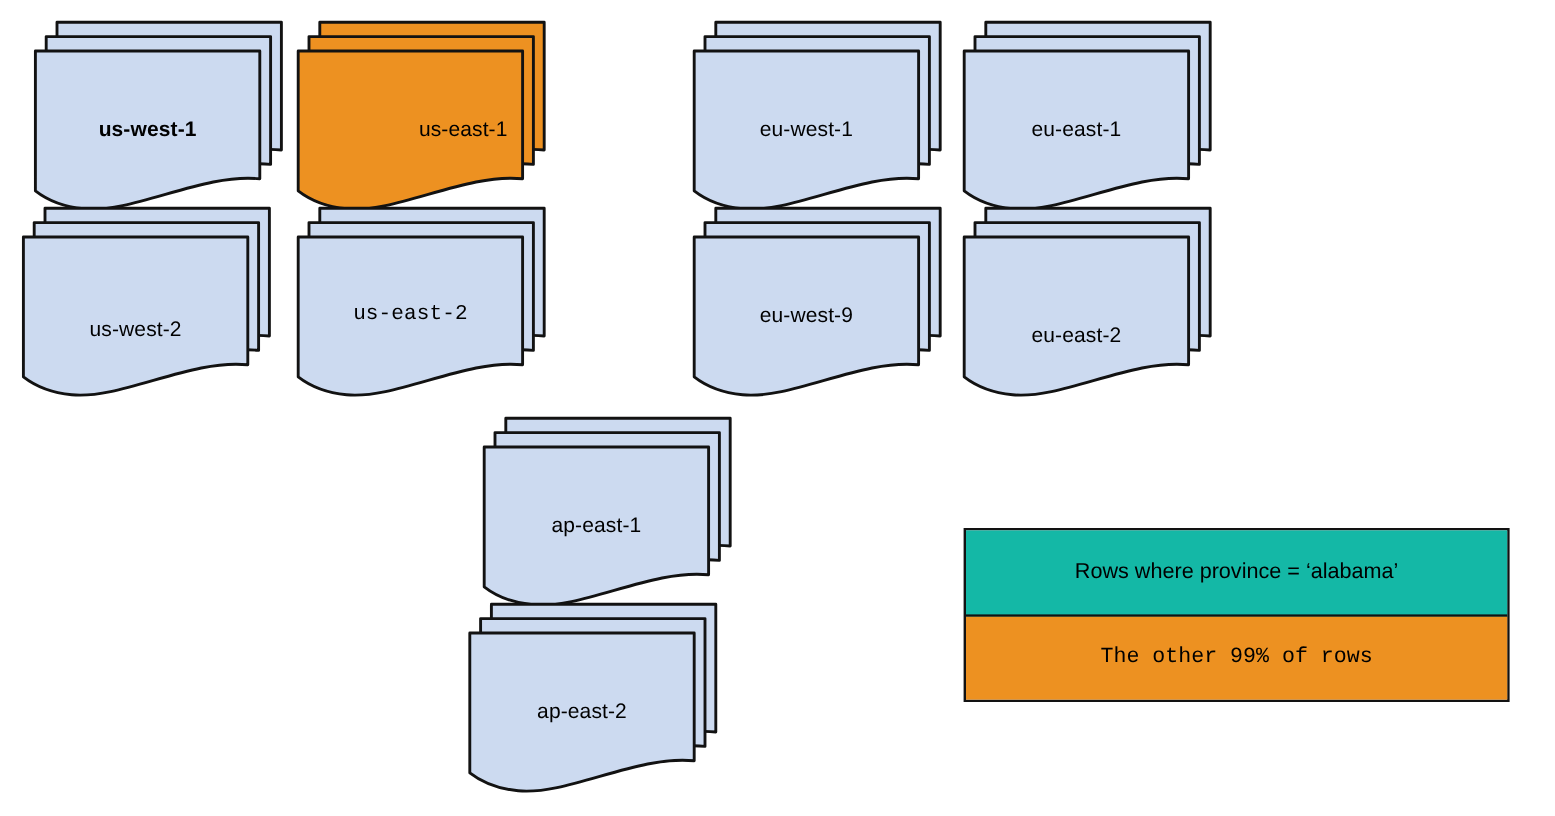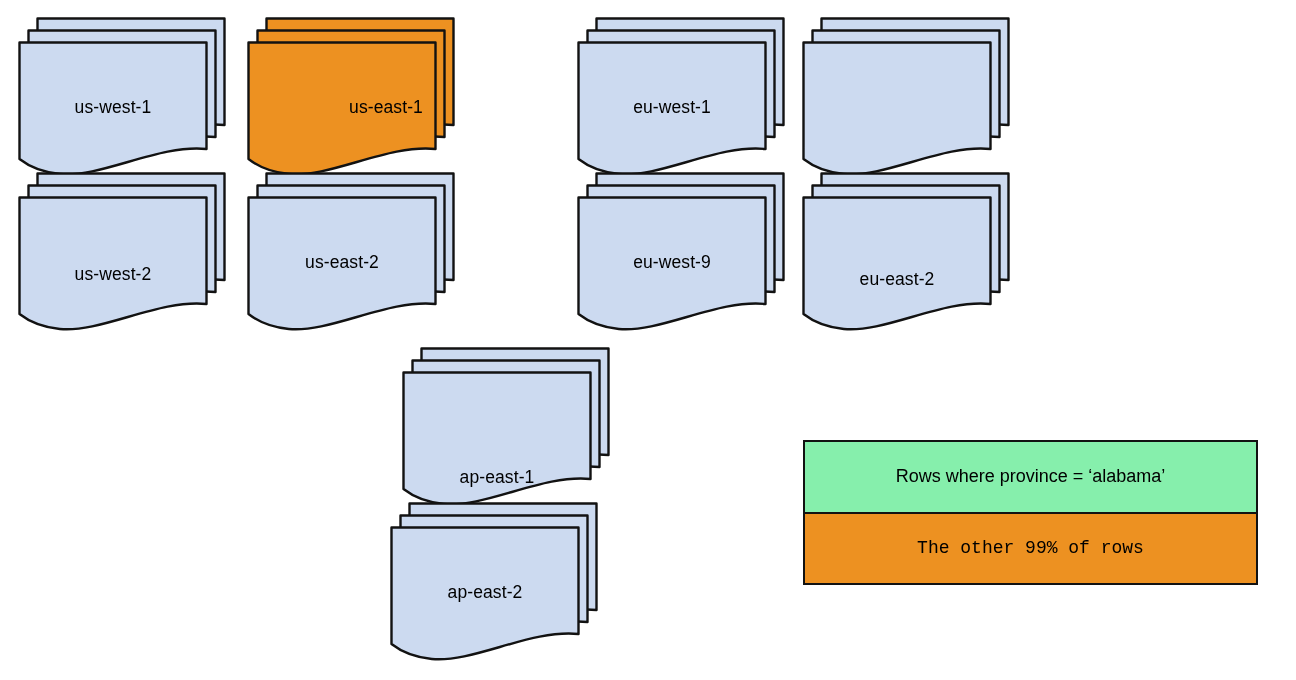--- a/index.html
+++ b/index.html
@@ -72,21 +72,21 @@
   .legend-row.top {
     border-bottom: 2.5px solid #121212;
   }
 </style>
 </head>
 <body>
 
 <div id="canvas">
 
   <div id="stacks-host">
-      <div class="doc-stack" style="left: 18px; top: 17px;">
+      <div class="doc-stack" style="left: 28px; top: 17px; font-weight: bold;">
         <svg viewBox="0 0 230 175">
           <g transform="translate(18,0)">
             <path d="M 1.5 1.5 L 188.5 1.5 L 188.5 108 C 140.6 103, 83.6 137, 41.8 133 C 22.8 131, 10.45 125, 1.5 118 Z" fill="#ccdaf0" stroke="#121212" stroke-width="2.4" stroke-linejoin="round"></path>
           </g>
           <g transform="translate(9,12)">
             <path d="M 1.5 1.5 L 188.5 1.5 L 188.5 108 C 140.6 103, 83.6 137, 41.8 133 C 22.8 131, 10.45 125, 1.5 118 Z" fill="#ccdaf0" stroke="#121212" stroke-width="2.4" stroke-linejoin="round"></path>
           </g>
           <g transform="translate(0,24)">
             <path d="M 1.5 1.5 L 188.5 1.5 L 188.5 108 C 140.6 103, 83.6 137, 41.8 133 C 22.8 131, 10.45 125, 1.5 118 Z" fill="#ccdaf0" stroke="#121212" stroke-width="2.4" stroke-linejoin="round"></path>
           </g>
@@ -126,20 +126,21 @@
           <g transform="translate(18,0)">
             <path d="M 1.5 1.5 L 188.5 1.5 L 188.5 108 C 140.6 103, 83.6 137, 41.8 133 C 22.8 131, 10.45 125, 1.5 118 Z" fill="#ccdaf0" stroke="#121212" stroke-width="2.4" stroke-linejoin="round"></path>
           </g>
           <g transform="translate(9,12)">
             <path d="M 1.5 1.5 L 188.5 1.5 L 188.5 108 C 140.6 103, 83.6 137, 41.8 133 C 22.8 131, 10.45 125, 1.5 118 Z" fill="#ccdaf0" stroke="#121212" stroke-width="2.4" stroke-linejoin="round"></path>
           </g>
           <g transform="translate(0,24)">
             <path d="M 1.5 1.5 L 188.5 1.5 L 188.5 108 C 140.6 103, 83.6 137, 41.8 133 C 22.8 131, 10.45 125, 1.5 118 Z" fill="#ccdaf0" stroke="#121212" stroke-width="2.4" stroke-linejoin="round"></path>
           </g>
         </svg>
+        <div class="doc-label" style="top: 24px; height: 132px;">eu-east-1</div>
       </div>
       <div class="doc-stack" style="left: 18px; top: 172px;">
         <svg viewBox="0 0 230 175">
           <g transform="translate(18,0)">
             <path d="M 1.5 1.5 L 188.5 1.5 L 188.5 108 C 140.6 103, 83.6 137, 41.8 133 C 22.8 131, 10.45 125, 1.5 118 Z" fill="#ccdaf0" stroke="#121212" stroke-width="2.4" stroke-linejoin="round"></path>
           </g>
           <g transform="translate(9,12)">
             <path d="M 1.5 1.5 L 188.5 1.5 L 188.5 108 C 140.6 103, 83.6 137, 41.8 133 C 22.8 131, 10.45 125, 1.5 118 Z" fill="#ccdaf0" stroke="#121212" stroke-width="2.4" stroke-linejoin="round"></path>
           </g>
           <g transform="translate(0,24)">
@@ -153,21 +154,21 @@
           <g transform="translate(18,0)">
             <path d="M 1.5 1.5 L 188.5 1.5 L 188.5 108 C 140.6 103, 83.6 137, 41.8 133 C 22.8 131, 10.45 125, 1.5 118 Z" fill="#ccdaf0" stroke="#121212" stroke-width="2.4" stroke-linejoin="round"></path>
           </g>
           <g transform="translate(9,12)">
             <path d="M 1.5 1.5 L 188.5 1.5 L 188.5 108 C 140.6 103, 83.6 137, 41.8 133 C 22.8 131, 10.45 125, 1.5 118 Z" fill="#ccdaf0" stroke="#121212" stroke-width="2.4" stroke-linejoin="round"></path>
           </g>
           <g transform="translate(0,24)">
             <path d="M 1.5 1.5 L 188.5 1.5 L 188.5 108 C 140.6 103, 83.6 137, 41.8 133 C 22.8 131, 10.45 125, 1.5 118 Z" fill="#ccdaf0" stroke="#121212" stroke-width="2.4" stroke-linejoin="round"></path>
           </g>
         </svg>
-        <div class="doc-label" style="top: 24px; height: 132px;">us-east-2</div>
+        <div class="doc-label" style="top: 24px; height: 132px; font-family: Liberation Mono, monospace;">us-east-2</div>
       </div>
       <div class="doc-stack" style="left: 577px; top: 172px;">
         <svg viewBox="0 0 230 175">
           <g transform="translate(18,0)">
             <path d="M 1.5 1.5 L 188.5 1.5 L 188.5 108 C 140.6 103, 83.6 137, 41.8 133 C 22.8 131, 10.45 125, 1.5 118 Z" fill="#ccdaf0" stroke="#121212" stroke-width="2.4" stroke-linejoin="round"></path>
           </g>
           <g transform="translate(9,12)">
             <path d="M 1.5 1.5 L 188.5 1.5 L 188.5 108 C 140.6 103, 83.6 137, 41.8 133 C 22.8 131, 10.45 125, 1.5 118 Z" fill="#ccdaf0" stroke="#121212" stroke-width="2.4" stroke-linejoin="round"></path>
           </g>
           <g transform="translate(0,24)">
@@ -195,40 +196,40 @@
           <g transform="translate(18,0)">
             <path d="M 1.5 1.5 L 188.5 1.5 L 188.5 108 C 140.6 103, 83.6 137, 41.8 133 C 22.8 131, 10.45 125, 1.5 118 Z" fill="#ccdaf0" stroke="#121212" stroke-width="2.4" stroke-linejoin="round"></path>
           </g>
           <g transform="translate(9,12)">
             <path d="M 1.5 1.5 L 188.5 1.5 L 188.5 108 C 140.6 103, 83.6 137, 41.8 133 C 22.8 131, 10.45 125, 1.5 118 Z" fill="#ccdaf0" stroke="#121212" stroke-width="2.4" stroke-linejoin="round"></path>
           </g>
           <g transform="translate(0,24)">
             <path d="M 1.5 1.5 L 188.5 1.5 L 188.5 108 C 140.6 103, 83.6 137, 41.8 133 C 22.8 131, 10.45 125, 1.5 118 Z" fill="#ccdaf0" stroke="#121212" stroke-width="2.4" stroke-linejoin="round"></path>
           </g>
         </svg>
-        <div class="doc-label" style="top: 24px; height: 132px; margin-top: 40px;">ap-east-1</div>
+        <div class="doc-label" style="top: 24px; height: 132px;">ap-east-1</div>
       </div>
       <div class="doc-stack" style="left: 390px; top: 502px;">
         <svg viewBox="0 0 230 175">
           <g transform="translate(18,0)">
             <path d="M 1.5 1.5 L 188.5 1.5 L 188.5 108 C 140.6 103, 83.6 137, 41.8 133 C 22.8 131, 10.45 125, 1.5 118 Z" fill="#ccdaf0" stroke="#121212" stroke-width="2.4" stroke-linejoin="round"></path>
           </g>
           <g transform="translate(9,12)">
             <path d="M 1.5 1.5 L 188.5 1.5 L 188.5 108 C 140.6 103, 83.6 137, 41.8 133 C 22.8 131, 10.45 125, 1.5 118 Z" fill="#ccdaf0" stroke="#121212" stroke-width="2.4" stroke-linejoin="round"></path>
           </g>
           <g transform="translate(0,24)">
             <path d="M 1.5 1.5 L 188.5 1.5 L 188.5 108 C 140.6 103, 83.6 137, 41.8 133 C 22.8 131, 10.45 125, 1.5 118 Z" fill="#ccdaf0" stroke="#121212" stroke-width="2.4" stroke-linejoin="round"></path>
           </g>
         </svg>
         <div class="doc-label" style="top: 24px; height: 132px;">ap-east-2</div>
       </div>
     </div>
 
   <div id="legend">
-    <div class="legend-row top" style="background: #86efac;">
+    <div class="legend-row top" style="background: #14b8a6;">
       <span>Rows where province = ‘alabama’</span>
     </div>
     <div class="legend-row bottom" style="background: rgb(237, 145, 33); font-family: Liberation Mono, monospace;">
       <span>The other 99% of rows</span>
     </div>
   </div>
 
 </div>
 
 </body></html>

